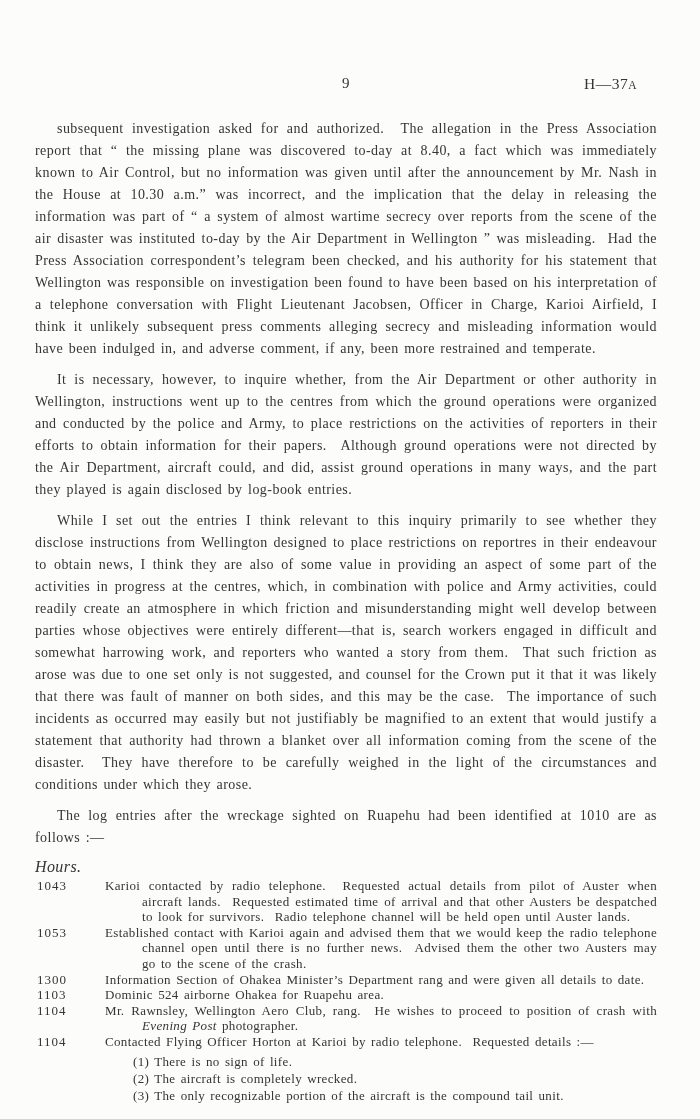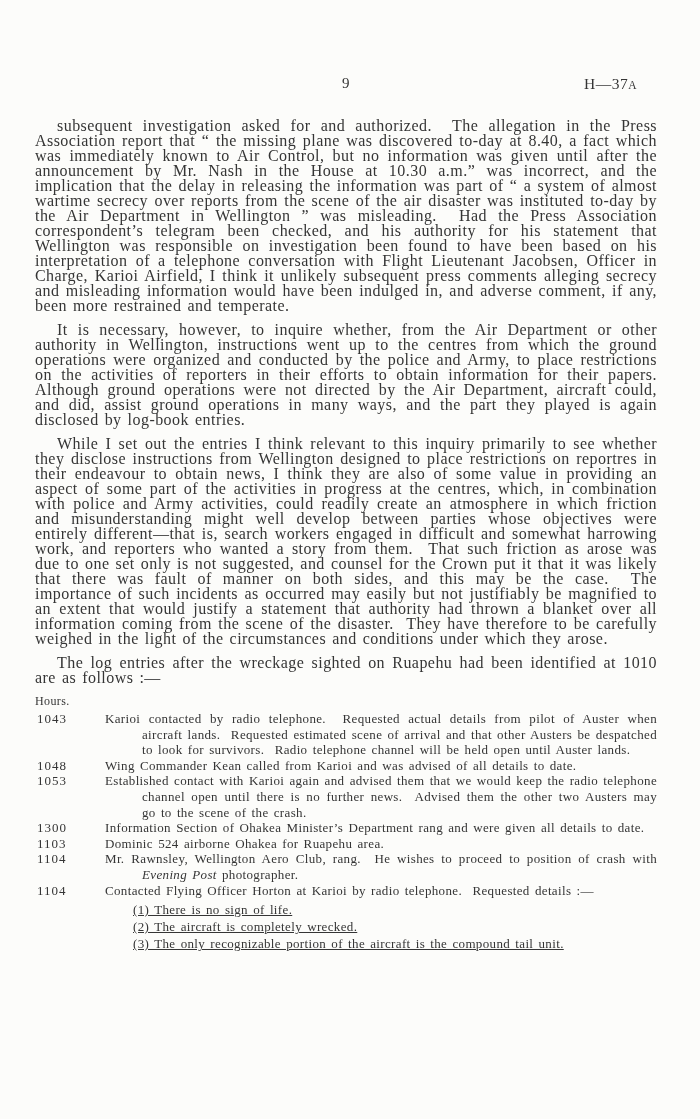--- a/index.html
+++ b/index.html
@@ -34,34 +34,35 @@
     letter-spacing: 0.5px;
     white-space: nowrap;
   }
   .doc-ref .suffix {
     font-size: 11.5px;
   }
   
   .body-text { margin-top: 21px; }
   .para {
     margin: 0 0 9px 0;
-    font-size: 16px;
-    line-height: 15px;
+    font-size: 14px;
+    line-height: 22px;
     text-align: justify;
     text-indent: 22px;
     letter-spacing: 0.45px;
     word-spacing: 1.6px;
     white-space: pre-wrap;
   }
   
   .log { margin-top: 4px; }
   .hours-label {
-    font-size: 12px;
+    font-size: 16px;
     letter-spacing: 0.4px;
     margin: 0 0 2px 0;
+    font-style: italic;
   }
   .entry {
     position: relative;
     padding-left: 70px;
     font-size: 13px;
     line-height: 15.6px;
     letter-spacing: 0.35px;
     word-spacing: 1.6px;
     text-align: justify;
   }
@@ -71,21 +72,21 @@
     top: 0;
     letter-spacing: 1px;
   }
   .entry .etext {
     display: block;
     padding-left: 37px;
     text-indent: -37px;
     white-space: pre-wrap;
   }
   .entry .etext i { }
-  .sublist { margin: 4px 0 8px 28px; text-decoration: underline; }
+  .sublist { margin: 4px 0 8px 28px; }
   .subitem {
     margin-bottom: 1.5px;
     white-space: pre-wrap;
   }
 </style>
 </head>
 <body>
 
 <div class="page">
 
@@ -99,27 +100,23 @@
     <p class="para">subsequent investigation asked for and authorized.  The allegation in the Press Association report that “ the missing plane was discovered to-day at 8.40, a fact which was immediately known to Air Control, but no information was given until after the announcement by Mr. Nash in the House at 10.30 a.m.” was incorrect, and the implication that the delay in releasing the information was part of “ a system of almost wartime secrecy over reports from the scene of the air disaster was instituted to-day by the Air Department in Wellington ” was misleading.  Had the Press Association correspondent’s telegram been checked, and his authority for his statement that Wellington was responsible on investigation been found to have been based on his interpretation of a telephone conversation with Flight Lieutenant Jacobsen, Officer in Charge, Karioi Airfield, I think it unlikely subsequent press comments alleging secrecy and misleading information would have been indulged in, and adverse comment, if any, been more restrained and temperate.</p>
     <p class="para">It is necessary, however, to inquire whether, from the Air Department or other authority in Wellington, instructions went up to the centres from which the ground operations were organized and conducted by the police and Army, to place restrictions on the activities of reporters in their efforts to obtain information for their papers.  Although ground operations were not directed by the Air Department, aircraft could, and did, assist ground operations in many ways, and the part they played is again disclosed by log-book entries.</p>
     <p class="para">While I set out the entries I think relevant to this inquiry primarily to see whether they disclose instructions from Wellington designed to place restrictions on reportres in their endeavour to obtain news, I think they are also of some value in providing an aspect of some part of the activities in progress at the centres, which, in combination with police and Army activities, could readily create an atmosphere in which friction and misunderstanding might well develop between parties whose objectives were entirely different—that is, search workers engaged in difficult and somewhat harrowing work, and reporters who wanted a story from them.  That such friction as arose was due to one set only is not suggested, and counsel for the Crown put it that it was likely that there was fault of manner on both sides, and this may be the case.  The importance of such incidents as occurred may easily but not justifiably be magnified to an extent that would justify a statement that authority had thrown a blanket over all information coming from the scene of the disaster.  They have therefore to be carefully weighed in the light of the circumstances and conditions under which they arose.</p>
     <p class="para">The log entries after the wreckage sighted on Ruapehu had been identified at 1010 are as follows :—</p>
 
     <section class="log">
       <div class="hours-label">Hours.</div>
 
       <div class="entry">
         <span class="time">1043</span>
-        <span class="etext">Karioi contacted by radio telephone.  Requested actual details from pilot of Auster when aircraft lands.  Requested estimated scene of arrival and that other Austers be despatched to look for survivors.  Radio telephone channel will be held open until Auster lands.</span>
+        <span class="etext">Karioi contacted by radio telephone.  Requested actual details from pilot of Auster when aircraft lands.  Requested estimated time of arrival and that other Austers be despatched to look for survivors.  Radio telephone channel will be held open until Auster lands.</span>
       </div>
 
-      <div class="entry">
-        <span class="time">1048</span>
-        <span class="etext">Wing Commander Kean called from Karioi and was advised of all details to date.</span>
-      </div>
 
       <div class="entry">
         <span class="time">1053</span>
         <span class="etext">Established contact with Karioi again and advised them that we would keep the radio telephone channel open until there is no further news.  Advised them the other two Austers may go to the scene of the crash.</span>
       </div>
 
 
       <div class="entry">
         <span class="time">1300</span>
         <span class="etext">Information Section of Ohakea Minister’s Department rang and were given all details to date.</span>

